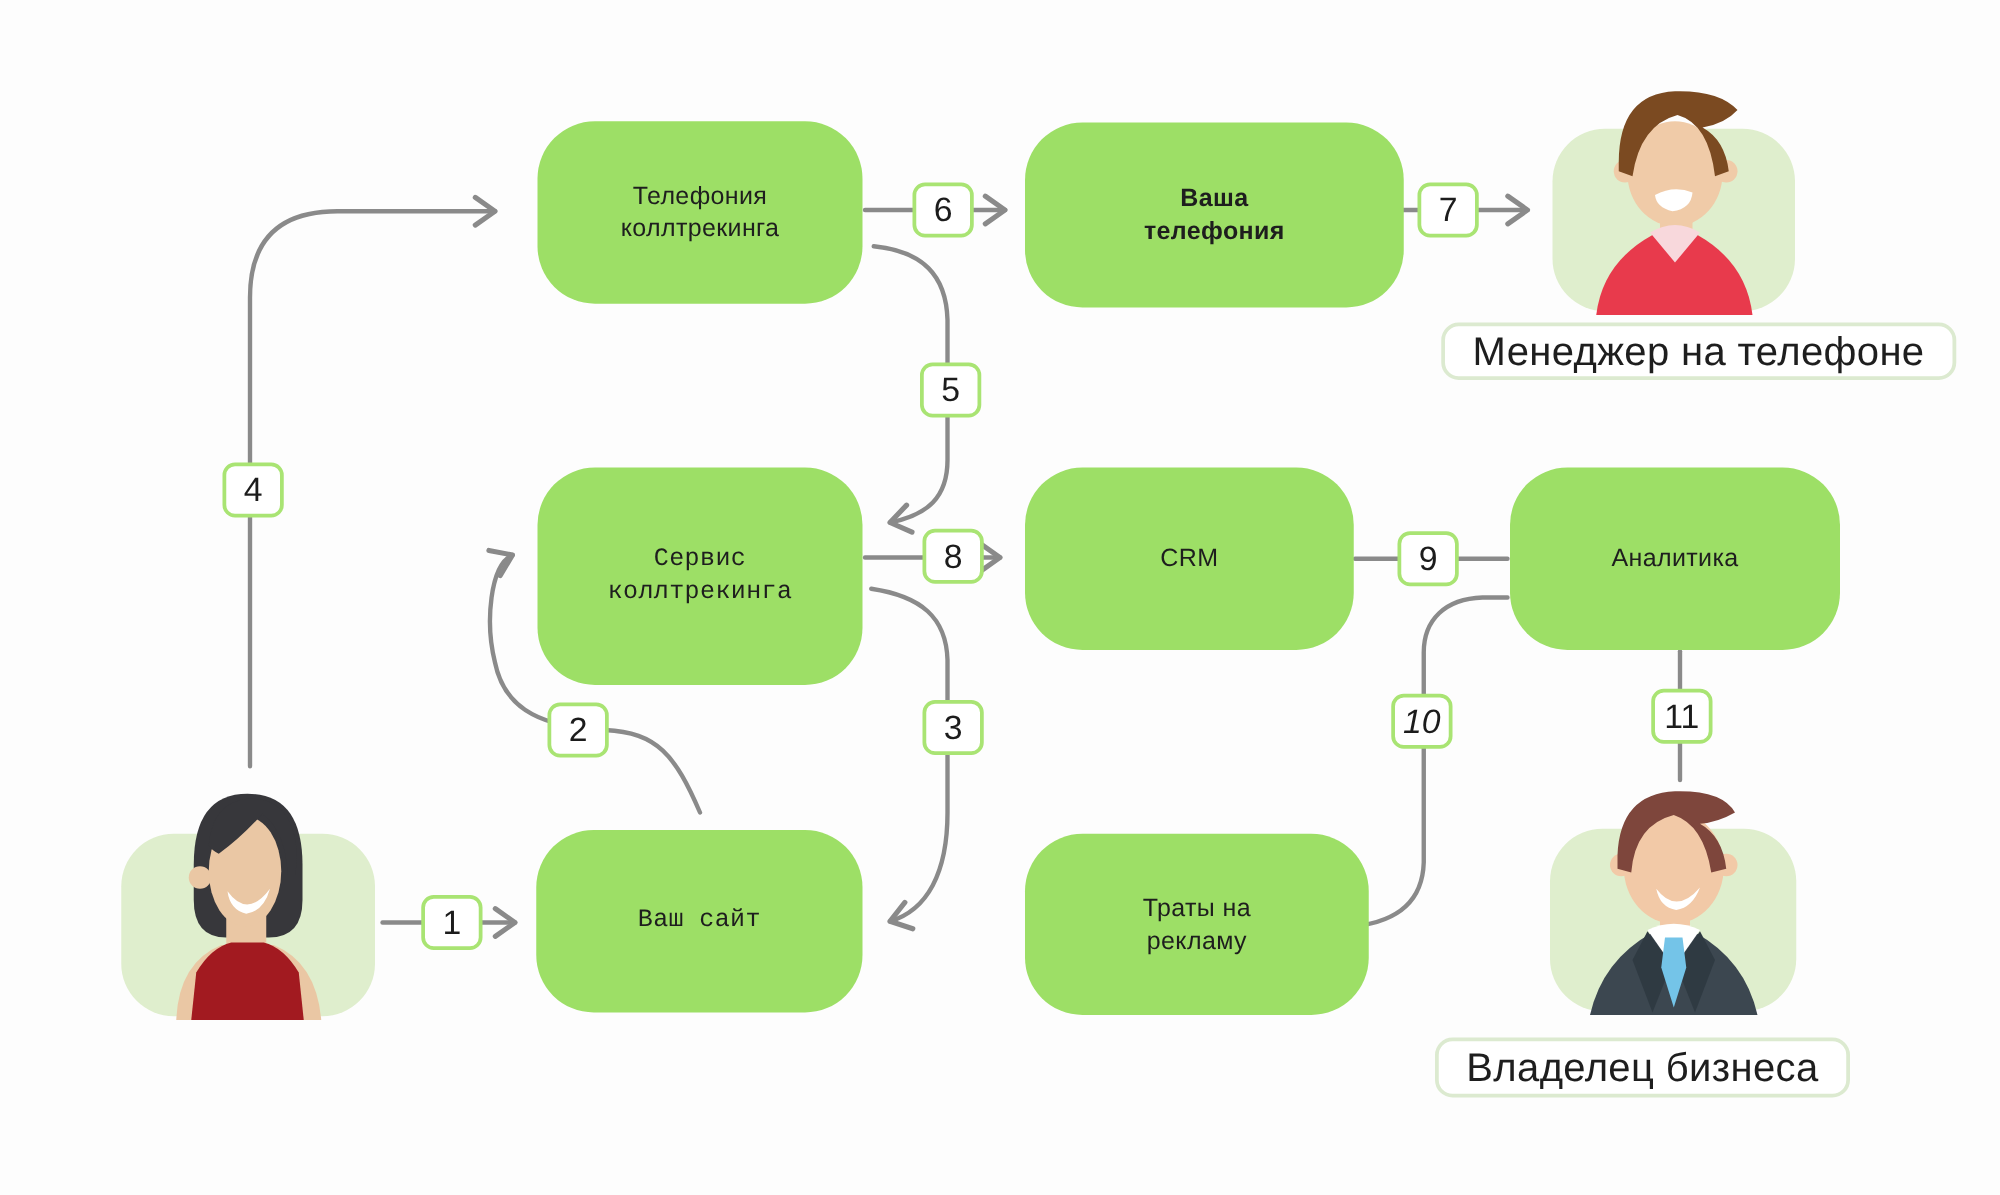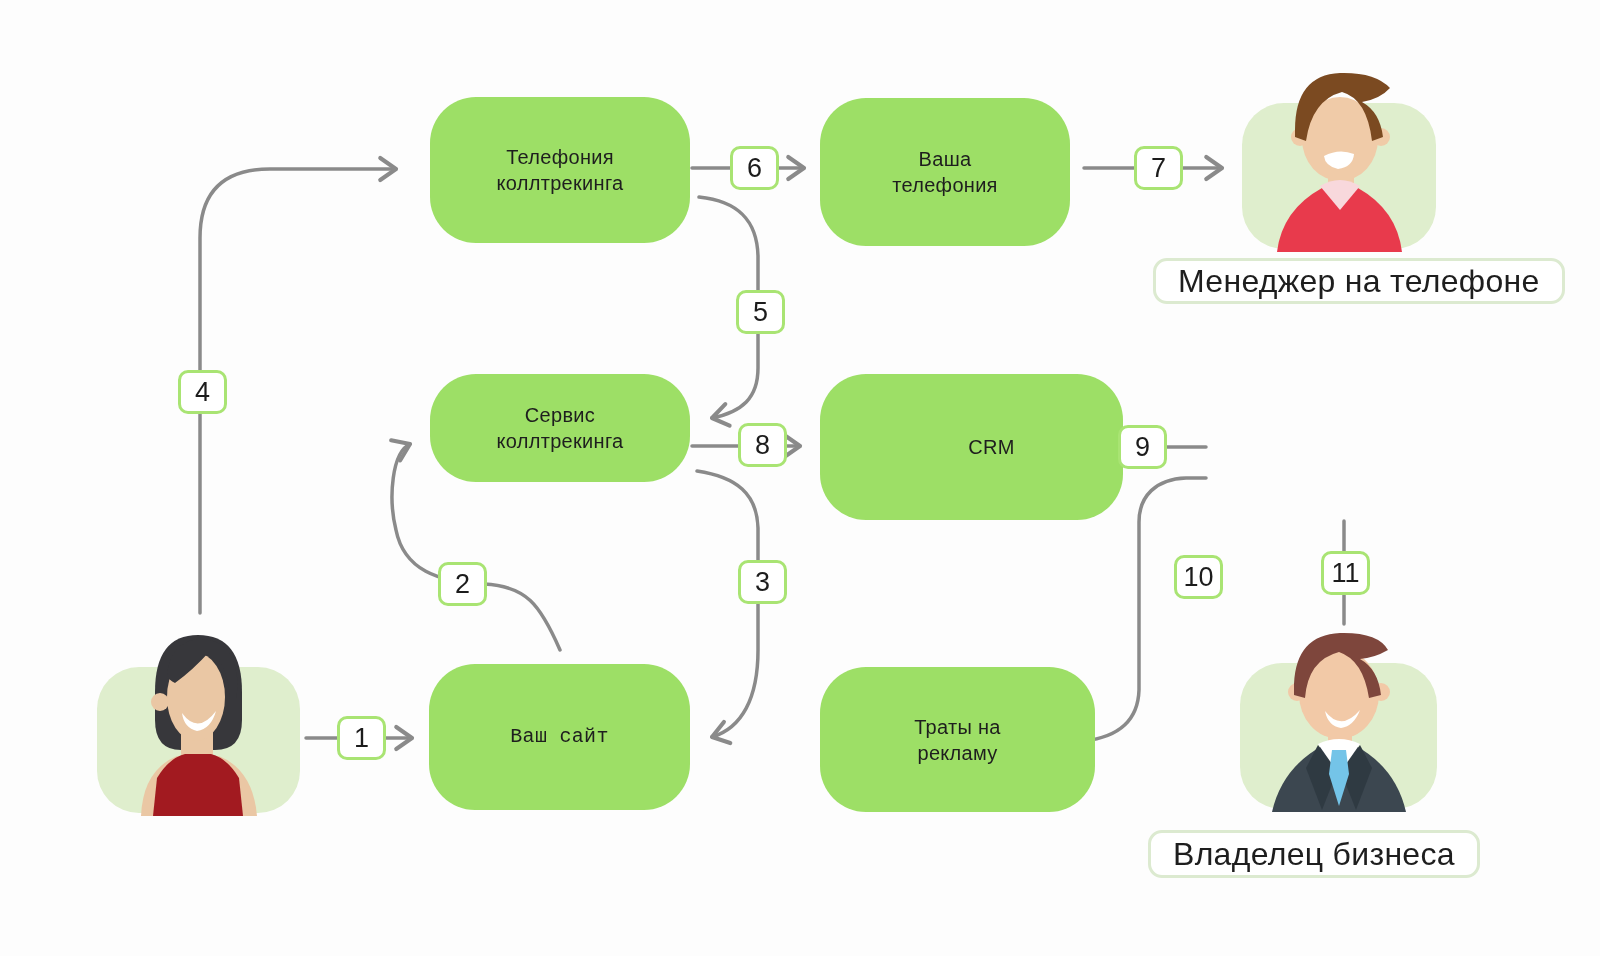--- a/index.html
+++ b/index.html
@@ -55,39 +55,40 @@
     <path class="connector" d="M 692 168 L 804 168" marker-end="url(#chev)"></path>
     <path class="connector" d="M 1084 168 L 1222 168" marker-end="url(#chev)"></path>
     <path class="connector" d="M 692 446 L 800 446" marker-end="url(#chev)"></path>
     <path class="connector" d="M 1084 447 L 1206 447"></path>
     <path class="connector" d="M 1084 741 C 1118 737 1138 721 1139 690 L 1139 522 C 1139 496 1156 479 1186 478 L 1206 478"></path>
     <path class="connector" d="M 1344 521 L 1344 624"></path>
   </svg>
 
   <div class="node" style="left:430px;top:97px;width:260px;height:146px;">Телефония
 коллтрекинга</div>
-  <div class="node" style="left:820px;top:98px;width:250px;height:148px;">Ваша
+  <div class="node" style="left:820px;top:98px;width:303px;height:148px;font-weight:bold;">Ваша
 телефония</div>
-  <div class="node" style="left:430px;top:374px;width:260px;height:108px;">Сервис
+  <div class="node" style="left:430px;top:374px;width:260px;height:174px;font-family:Liberation Mono, monospace;">Сервис
 коллтрекинга</div>
-  <div class="node" style="left:820px;top:374px;width:263px;height:146px;padding-left:40px;">CRM</div>
+  <div class="node" style="left:820px;top:374px;width:263px;height:146px;">CRM</div>
+  <div class="node" style="left:1208px;top:374px;width:264px;height:146px;">Аналитика</div>
   <div class="node" style="left:429px;top:664px;width:261px;height:146px;font-family:Liberation Mono, monospace;">Ваш сайт</div>
   <div class="node" style="left:820px;top:667px;width:275px;height:145px;">Траты на
 рекламу</div>
 
   <div class="badge" style="left:337px;top:716px;">1</div>
   <div class="badge" style="left:438px;top:562px;">2</div>
   <div class="badge" style="left:738px;top:560px;">3</div>
   <div class="badge" style="left:178px;top:370px;">4</div>
   <div class="badge" style="left:736px;top:290px;">5</div>
   <div class="badge" style="left:730px;top:146px;">6</div>
   <div class="badge" style="left:1134px;top:146px;">7</div>
   <div class="badge" style="left:738px;top:423px;">8</div>
   <div class="badge" style="left:1118px;top:425px;">9</div>
-  <div class="badge" style="left:1174px;top:555px;">10</div>
+  <div class="badge" style="left:1113px;top:555px;font-style:italic;">10</div>
   <div class="badge" style="left:1321px;top:551px;">11</div>
 
   <div class="avatar" style="left:97px;top:667px;width:203px;height:146px;">
     <svg width="203" height="224" viewBox="0 0 203 224">
       <path d="M58 100 Q58 43 101 43 Q145 43 145 100 L145 128 Q145 158 118 158 L84 158 Q58 158 58 128 Z" fill="var(--visitor_hair)"></path>
       <circle cx="63" cy="110" r="9" fill="var(--visitor_skin)"></circle>
       <path d="M84 138 L84 168 Q101 177 116 168 L116 138 Q100 149 84 138 Z" fill="var(--visitor_skin)"></path>
       <ellipse cx="99" cy="105" rx="29" ry="44" fill="var(--visitor_skin)"></ellipse>
       <path d="M70 84 Q73 50 101 47 Q135 45 140 85 Q141 97 139 108 L133 108 Q132 74 113 59 Q96 78 78 91 Q72 88 70 84 Z" fill="var(--visitor_hair)"></path>
       <path d="M85 121 Q101 143 119 119 Q114 137 100 139 Q87 136 85 121 Z" fill="#ffffff"></path>

